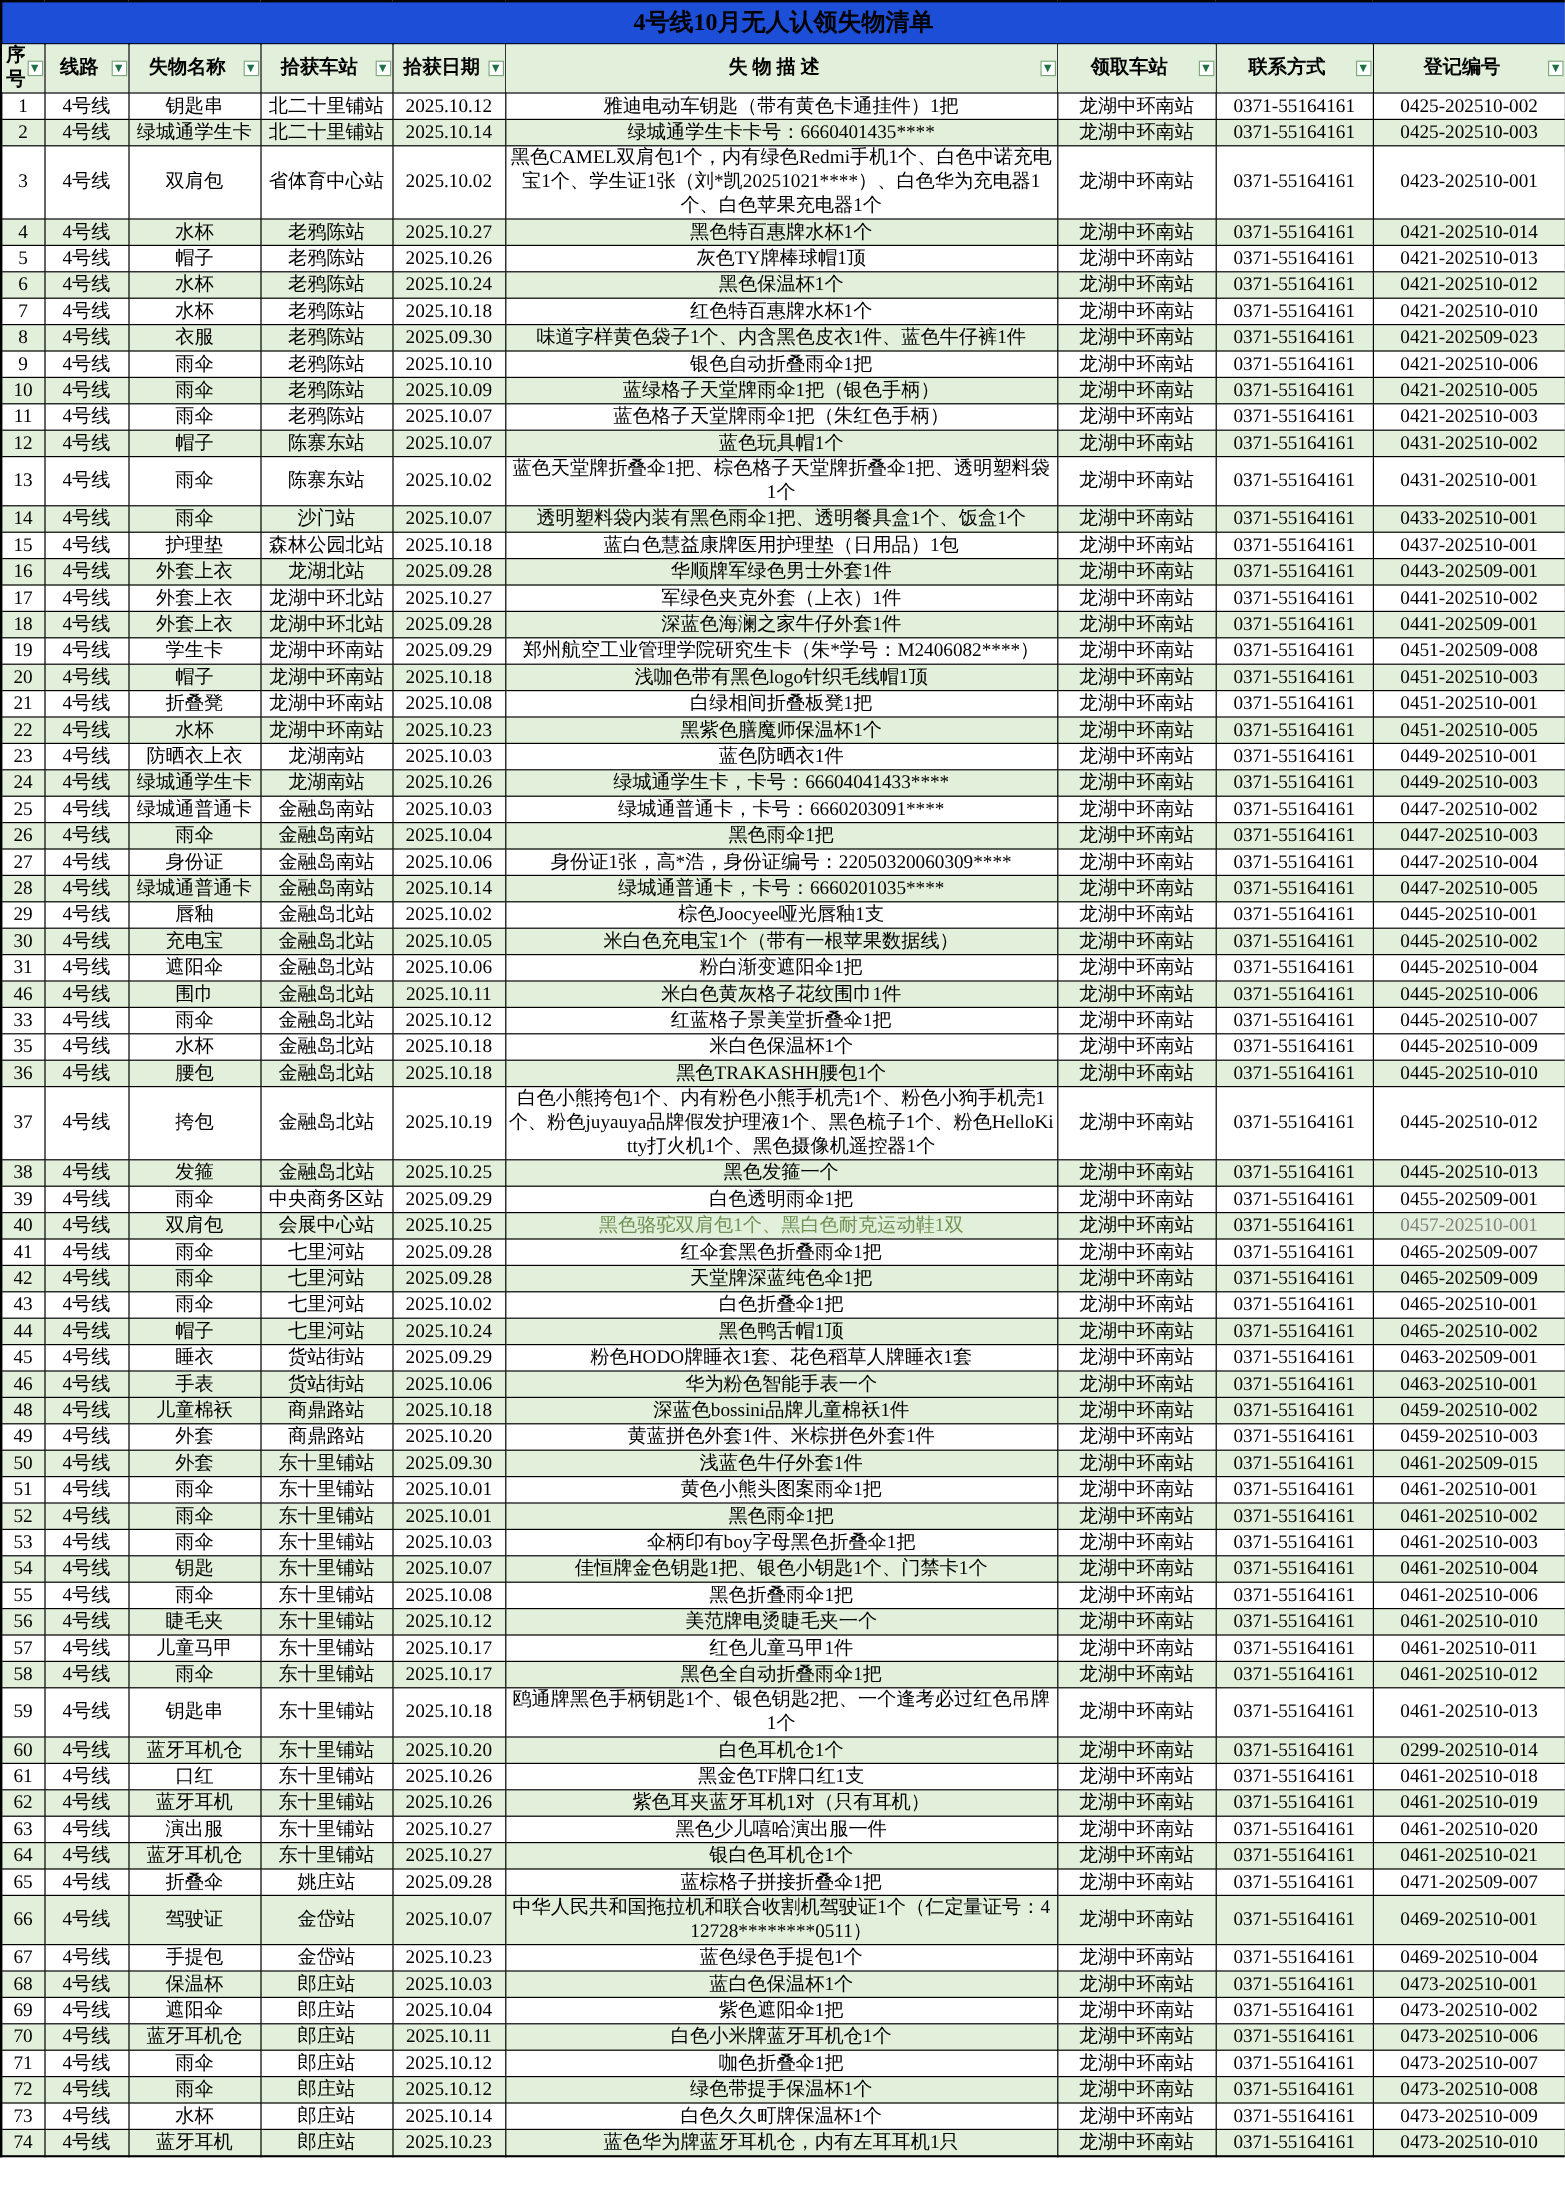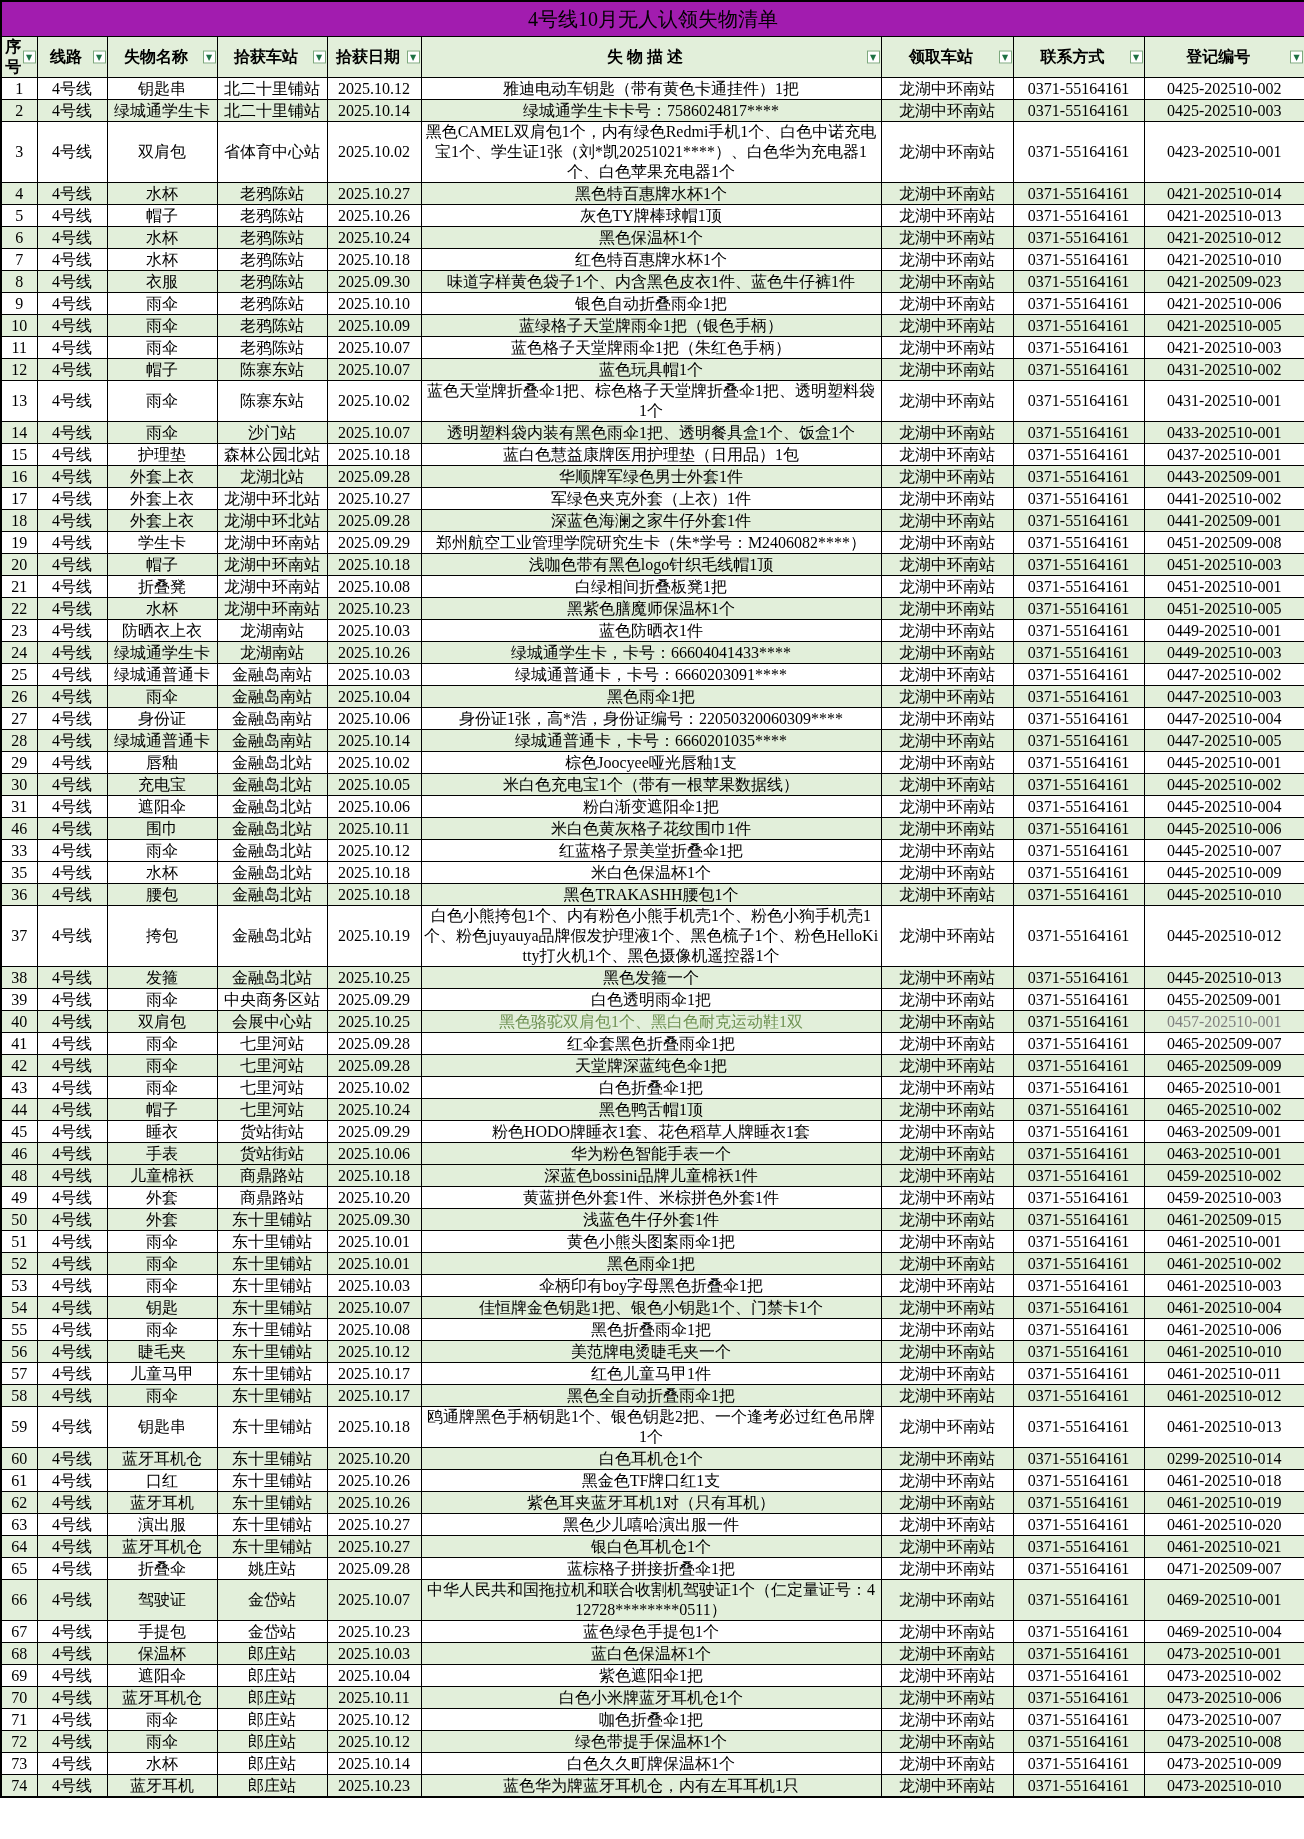--- a/index.html
+++ b/index.html
@@ -11,22 +11,22 @@
   col.c-name{width:110px;}
   col.c-found{width:110px;}
   col.c-date{width:94px;}
   col.c-desc{width:460px;}
   col.c-pickup{width:132px;}
   col.c-contact{width:131px;}
   col.c-reg{width:161px;}
   th,td{border:1px solid #000;text-align:center;vertical-align:middle;
         padding:0 2px;font-size:16px;line-height:20px;color:#000;
         overflow-wrap:break-word;word-break:break-all;}
-  tr.title-row th{border-bottom:1px solid #000;background:#a21caf;
-        font-size:20px;font-weight:normal;height:34px;line-height:34px;padding:0;}
+  tr.title-row th{border-bottom:1px solid #000;background:#1d4ed8;
+        font-size:20px;font-weight:bold;height:34px;line-height:34px;padding:0;}
   tr.header-row th{background:var(--header-bg,#e2efda);font-weight:bold;
         position:relative;height:22px;padding:0 14px 0 2px;}
   tbody td{height:21px;background:#fff;}
   tbody tr.alt td{background:var(--alt-bg,#e2efda);}
   td.green-text{color:var(--green-text,#6f9254);margin-left:11px;}
   td.grey-text{color:var(--grey-text,#808080);}
   .filter{position:absolute;right:1px;top:50%;transform:translateY(-50%);
         width:13px;height:13px;box-sizing:border-box;border:1px solid #7ca87c;
         background:#fff;color:#1e7145;font-size:8px;line-height:11px;
         text-align:center;cursor:pointer;font-family:"DejaVu Sans",sans-serif;}
@@ -75,21 +75,21 @@
           <td>龙湖中环南站</td>
           <td>0371-55164161</td>
           <td>0425-202510-002</td>
         </tr>
         <tr class="alt">
           <td>2</td>
           <td>4号线</td>
           <td>绿城通学生卡</td>
           <td>北二十里铺站</td>
           <td>2025.10.14</td>
-          <td>绿城通学生卡卡号：7586024817****</td>
+          <td>绿城通学生卡卡号：6660401435****</td>
           <td>龙湖中环南站</td>
           <td>0371-55164161</td>
           <td>0425-202510-003</td>
         </tr>
         <tr>
           <td>3</td>
           <td>4号线</td>
           <td>双肩包</td>
           <td>省体育中心站</td>
           <td>2025.10.02</td>

